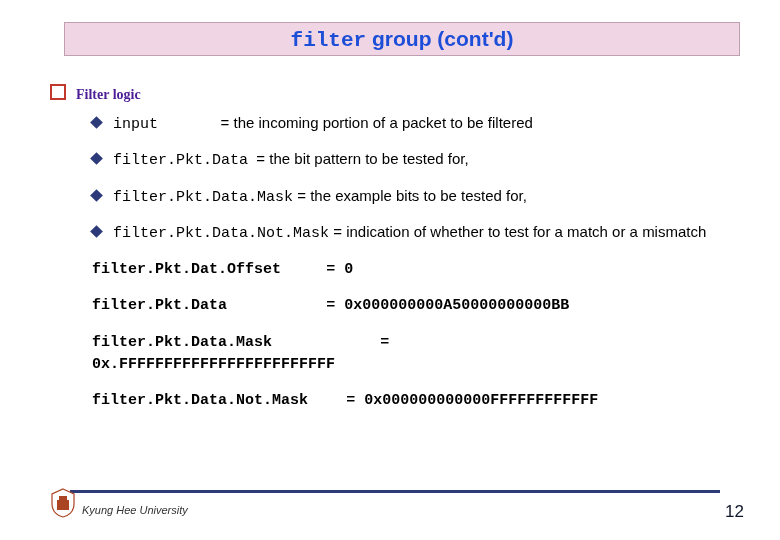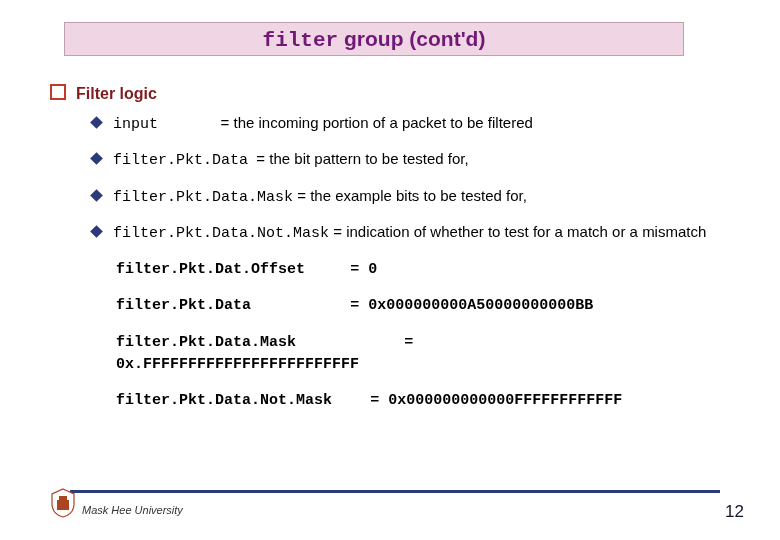--- a/index.html
+++ b/index.html
@@ -16,46 +16,47 @@
   .slide {
     position: relative;
     width: 780px;
     height: 540px;
     box-sizing: border-box;
   }
   .title-box {
     position: absolute;
     left: 64px;
     top: 22px;
-    width: 620px;
+    width: 676px;
     height: 34px;
     background: #f0d6e4;
     border: 1px solid #c0a0b0;
     box-sizing: border-box;
     text-align: center;
     line-height: 32px;
     font-size: 21px;
     font-weight: bold;
-    color: #701a75;
+    color: #1d4ed8;
   }
   .title-box .mono {
     font-family: "Courier New", Courier, monospace;
     font-weight: bold;
   }
   .content {
     position: absolute;
     left: 50px;
     top: 80px;
     width: 680px;
   }
   .lvl1 {
     margin: 4px 0 10px 0;
-    font-size: 16px;
-    font-weight: bold;
-    color: #7f1d1d;
+    font-size: 14px;
+    font-weight: bold;
+    color: #4c1d95;
+    font-family: Liberation Serif, serif;
   }
   .lvl1 .box-bullet {
     display: inline-block;
     width: 12px;
     height: 12px;
     border: 2px solid #c0392b;
     margin-right: 10px;
     vertical-align: -1px;
   }
   .lvl2 {
@@ -70,21 +71,21 @@
     height: 9px;
     background: #2d3a7a;
     transform: rotate(45deg);
     margin-right: 12px;
     vertical-align: 1px;
   }
   .mono {
     font-family: "Courier New", Courier, monospace;
   }
   .ex-block {
-    margin-left: 66px;
+    margin-left: 42px;
     font-size: 15px;
     font-weight: bold;
   }
   .ex-row {
     margin: 14px 0;
     line-height: 1.35;
   }
   .ex-key {
     display: inline-block;
     min-width: 230px;
@@ -184,16 +185,16 @@
 
   <div class="footer-line"></div>
 
   <div class="crest">
     <svg viewBox="0 0 26 30" width="26" height="30">
       <path d="M13 1 L24 6 V16 C24 24 18 28 13 29 C8 28 2 24 2 16 V6 Z" fill="#fefefe" stroke="#a42" stroke-width="1.2"></path>
       <rect x="7" y="12" width="12" height="10" fill="#a42"></rect>
       <rect x="9" y="8" width="8" height="5" fill="#a42"></rect>
     </svg>
   </div>
-  <div class="uni">Mask Hee University</div>
+  <div class="uni">Kyung Hee University</div>
   <div class="pagenum">12</div>
 
 </div>
 
 </body></html>

